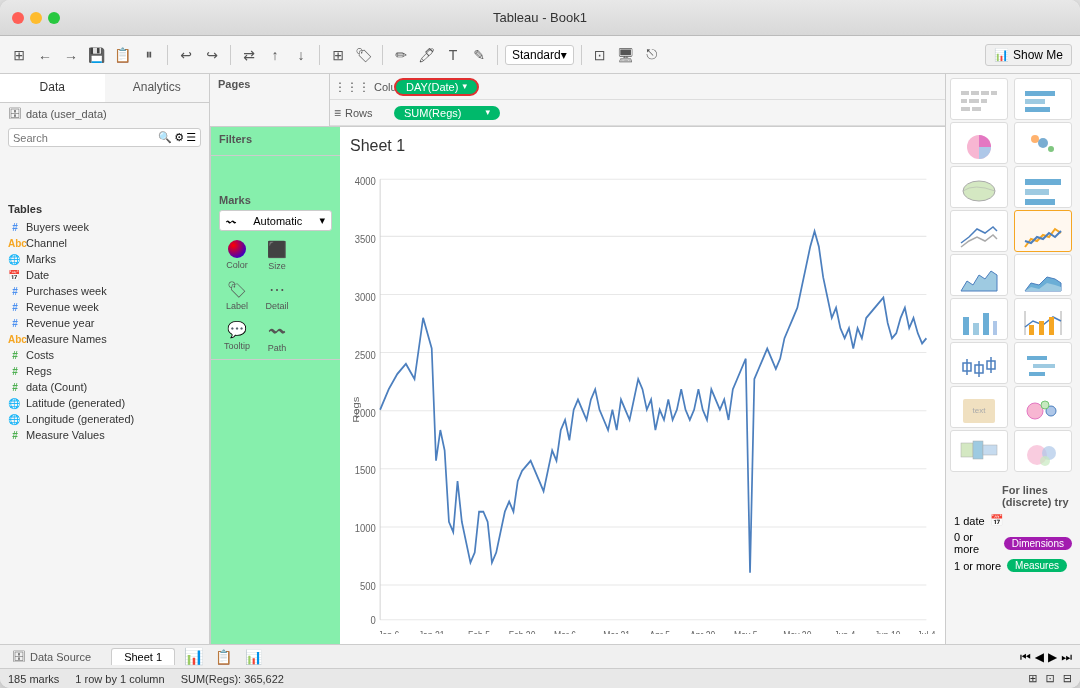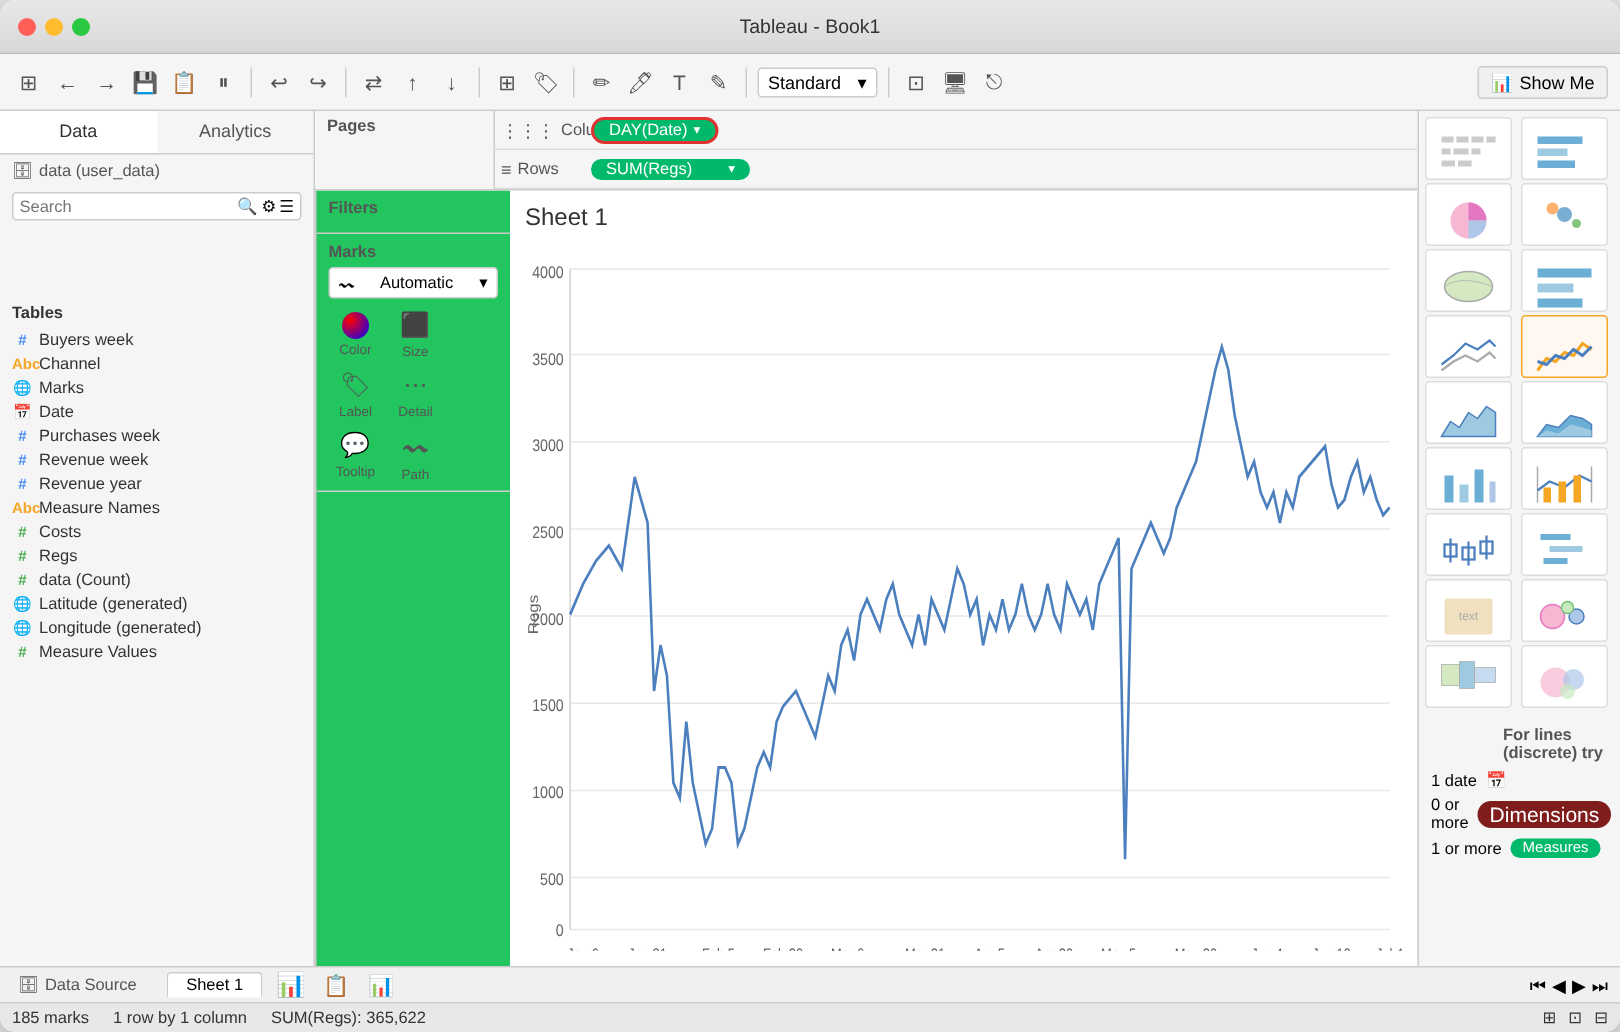--- a/index.html
+++ b/index.html
@@ -11,21 +11,21 @@
     .traffic-lights { position: absolute; left: 12px; display: flex; gap: 6px; }
     .tl { width: 12px; height: 12px; border-radius: 50%; }
     .tl-red { background: #ff5f57; }
     .tl-yellow { background: #febc2e; }
     .tl-green { background: #28c840; }
     .title-text { font-size: 13px; font-weight: 500; color: #333; }
 
     .toolbar { background: #f5f5f5; border-bottom: 1px solid #ccc; height: 38px; display: flex; align-items: center; padding: 0 8px; gap: 4px; flex-shrink: 0; }
     .toolbar-icon { width: 22px; height: 22px; display: flex; align-items: center; justify-content: center; cursor: pointer; color: #555; font-size: 14px; border-radius: 3px; }
     .toolbar-sep { width: 1px; height: 20px; background: #ccc; margin: 0 3px; }
-    .toolbar-dropdown { display: flex; align-items: center; border: 1px solid #ccc; border-radius: 3px; padding: 2px 6px; background: white; cursor: pointer; gap: 11px; font-size: 12px; }
+    .toolbar-dropdown { display: flex; align-items: center; border: 1px solid #ccc; border-radius: 3px; padding: 2px 6px; background: white; cursor: pointer; gap: 0; font-size: 12px; }
     .show-me-btn { margin-left: auto; display: flex; align-items: center; gap: 4px; padding: 3px 8px; background: #f0f0f0; border: 1px solid #ccc; border-radius: 3px; cursor: pointer; font-size: 12px; }
 
     .main-area { display: flex; flex: 1; overflow: hidden; }
 
     .left-panel { width: 210px; background: #f5f5f5; border-right: 1px solid #ccc; display: flex; flex-direction: column; flex-shrink: 0; }
     .panel-tabs { display: flex; border-bottom: 1px solid #ccc; }
     .panel-tab { flex: 1; text-align: center; padding: 6px; cursor: pointer; font-size: 12px; font-weight: 500; color: #555; }
     .panel-tab.active { background: white; border-bottom: 2px solid white; color: #333; }
     .data-source-label { font-size: 11px; color: #555; padding: 4px 8px; display: flex; align-items: center; gap: 4px; }
     .search-bar { display: flex; align-items: center; margin: 4px 8px; border: 1px solid #ccc; border-radius: 3px; background: white; padding: 2px 4px; }
@@ -37,37 +37,37 @@
 
     .center-area { flex: 1; display: flex; flex-direction: column; overflow: hidden; }
     .pages-section { width: 120px; border-right: 1px solid #ccc; padding: 4px 8px; font-size: 11px; color: #555; flex-shrink: 0; }
     .shelf { display: flex; align-items: center; border-bottom: 1px solid #ddd; padding: 2px 4px; min-height: 26px; }
     .shelf-label { font-size: 11px; color: #555; width: 60px; display: flex; align-items: center; gap: 4px; flex-shrink: 0; }
     .pill { background: #00b96b; color: white; border-radius: 10px; padding: 1px 10px; font-size: 11px; display: inline-flex; align-items: flex-start; gap: 4px; cursor: pointer; }
     .pill.columns-pill { border: 2px solid #e03030; }
     .pill.rows-pill { background: #00b96b; gap: 24px; }
     .chart-title { font-size: 16px; color: #333; margin-bottom: 10px; }
 
-    .filters-marks-area { width: 130px; border-left: 1px solid #ccc; display: flex; flex-direction: column; flex-shrink: 0; background: #22c55e; }
+    .filters-marks-area { width: 130px; border-left: 1px solid #ccc; display: flex; flex-direction: column; flex-shrink: 0; background: #86efac; gap: 32px; }
     .fm-section { padding: 6px 8px; border-bottom: 1px solid #ccc; }
     .fm-title { font-size: 11px; font-weight: 700; color: #555; margin-bottom: 4px; }
     .marks-dropdown { display: flex; align-items: center; justify-content: space-between; border: 1px solid #ccc; border-radius: 3px; background: white; padding: 2px 6px; font-size: 11px; cursor: pointer; margin-bottom: 6px; }
     .marks-icons-grid { display: flex; gap: 4px; flex-wrap: wrap; }
     .mark-icon-btn { width: 36px; height: 36px; display: flex; flex-direction: column; align-items: center; justify-content: center; font-size: 9px; color: #555; cursor: pointer; border: 1px solid transparent; border-radius: 3px; gap: 2px; }
     .mark-icon-sym { font-size: 16px; }
 
     .right-panel { width: 135px; background: #f5f5f5; border-left: 1px solid #ccc; overflow-y: auto; flex-shrink: 0; }
     .chart-type-grid { display: grid; grid-template-columns: 1fr 1fr; gap: 2px; padding: 4px; }
     .chart-type-item { width: 58px; height: 42px; border: 1px solid #ddd; border-radius: 3px; display: flex; align-items: flex-end; justify-content: center; cursor: pointer; background: white; font-size: 18px; }
     .chart-type-item.active { border-color: #f5a623; background: #fff8f0; }
     .hint-section { padding: 8px; }
     .hint-title { font-size: 11px; font-weight: 700; color: #555; margin-bottom: 6px; padding-left: 48px; }
     .hint-row { display: flex; align-items: center; gap: 6px; margin-bottom: 4px; font-size: 11px; }
     .hint-pill { background: #00b96b; color: white; border-radius: 10px; padding: 1px 8px; font-size: 10px; }
-    .hint-dim-pill { background: #7f1d1d; color: white; border-radius: 10px; padding: 1px 8px; font-size: 14px; }
+    .hint-dim-pill { background: #a21caf; color: white; border-radius: 10px; padding: 1px 8px; font-size: 10px; }
 
     .bottom-bar { height: 24px; background: #f0f0f0; border-top: 1px solid #ccc; display: flex; align-items: center; gap: 8px; flex-shrink: 0; }
     .sheet-tab { padding: 2px 12px; font-size: 11px; border: 1px solid #ccc; border-radius: 3px 3px 0 0; background: white; cursor: pointer; display: flex; align-items: center; gap: 4px; }
     .sheet-tab.active { background: white; border-bottom: none; }
     .datasource-tab { padding: 2px 12px; font-size: 11px; cursor: pointer; color: #555; display: flex; align-items: center; gap: 4px; }
     .status-bar { height: 20px; background: #e8e8e8; border-top: 1px solid #ccc; display: flex; align-items: center; padding: 0 8px; font-size: 11px; color: #333; gap: 16px; flex-shrink: 0; }
     .status-right { margin-left: auto; display: flex; gap: 8px; align-items: center; }
 
     .chart-svg { width: 100%; height: 100%; }
   </style>

